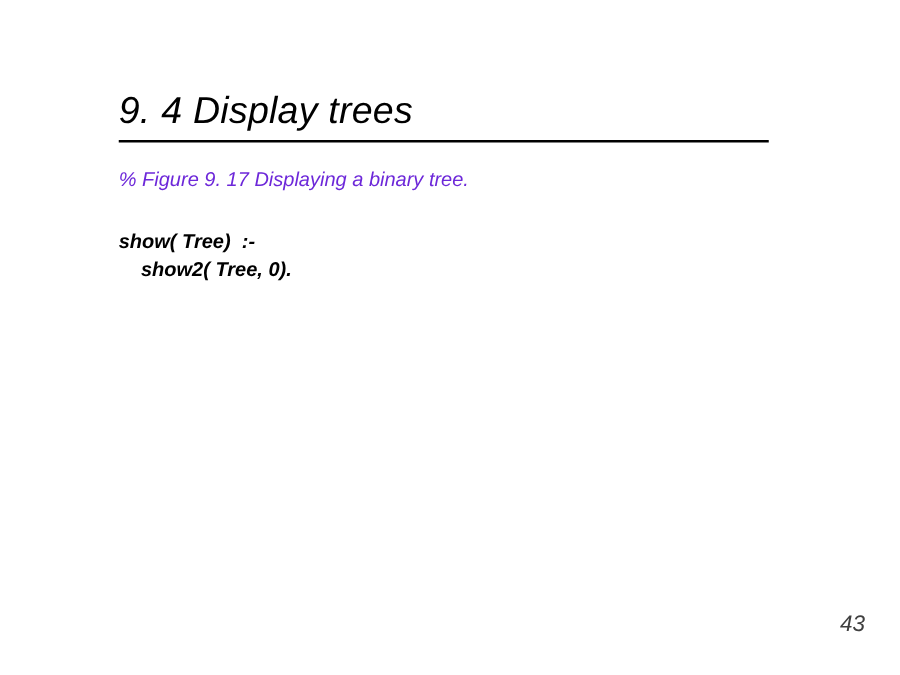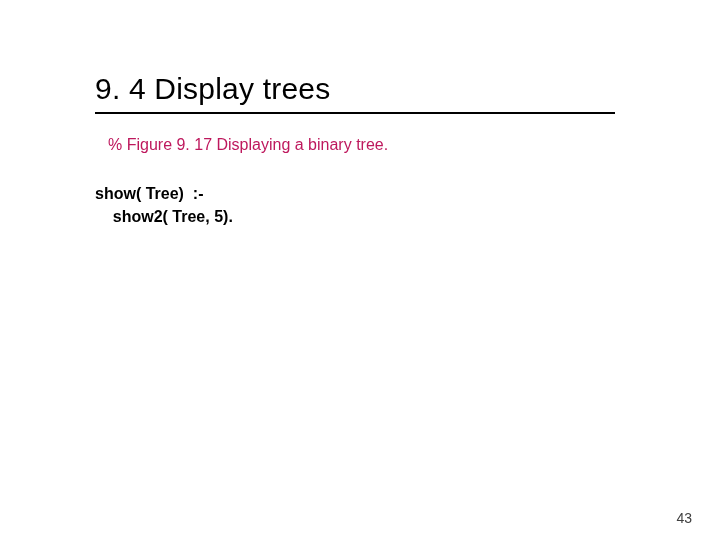--- a/index.html
+++ b/index.html
@@ -11,66 +11,66 @@
     font-family: Arial, Helvetica, sans-serif;
     color: #000000;
     overflow: hidden;
   }
   .slide {
     position: relative;
     width: 720px;
     height: 540px;
     box-sizing: border-box;
     padding: 72px 70px 0 95px;
+    font-style: italic;
   }
   .title {
     font-size: 30px;
     font-weight: normal;
     letter-spacing: 0.2px;
     margin-bottom: 6px;
   }
   .rule {
     width: 520px;
     height: 2px;
     background: #000;
     margin-bottom: 22px;
   }
   .comment {
     font-family: Verdana, Geneva, sans-serif;
     font-size: 16px;
-    color: #be185d;
+    color: #6d28d9;
     margin-bottom: 28px;
-    margin-left: 13px;
   }
   .codeblock {
     font-family: Verdana, Geneva, sans-serif;
     font-size: 16px;
     font-weight: bold;
     color: #000;
     line-height: 1.45;
     white-space: pre;
   }
   .pagenum {
     position: absolute;
-    bottom: 14px;
+    bottom: 30px;
     right: 28px;
-    font-size: 14px;
+    font-size: 18px;
     color: #404040;
   }
 </style>
 </head>
 <body>
 
 <div class="slide">
   <div class="title">9. 4 Display trees</div>
 
   <div class="rule"></div>
 
   <div class="comment">% Figure 9. 17  Displaying a binary tree.</div>
 
   <div class="codeblock">show( Tree)  :-
-    show2( Tree, 5).</div>
+    show2( Tree, 0).</div>
 
   <div style="height:22px"></div>
 
 
   <div class="pagenum">43</div>
 </div>
 
 </body></html>

